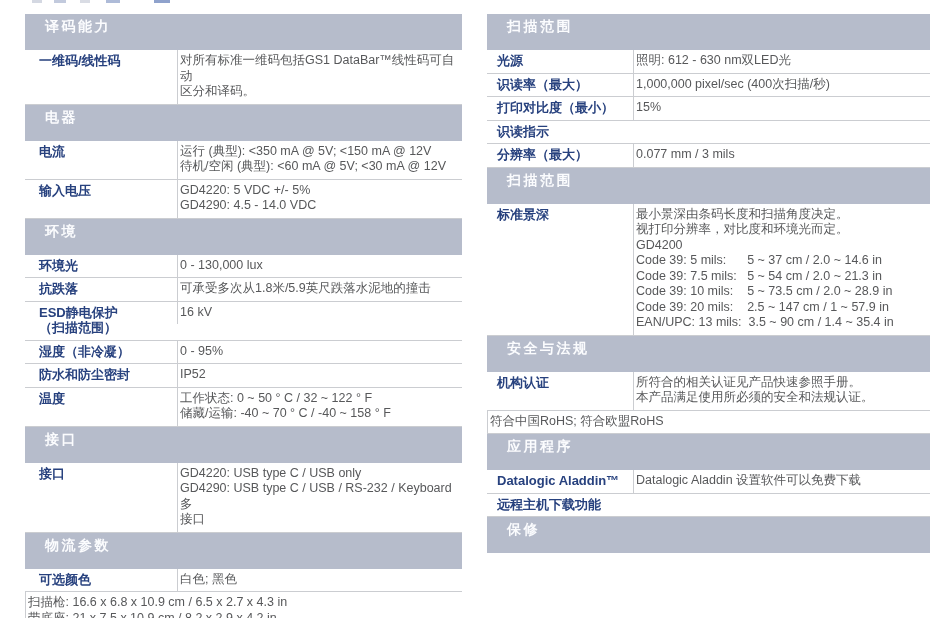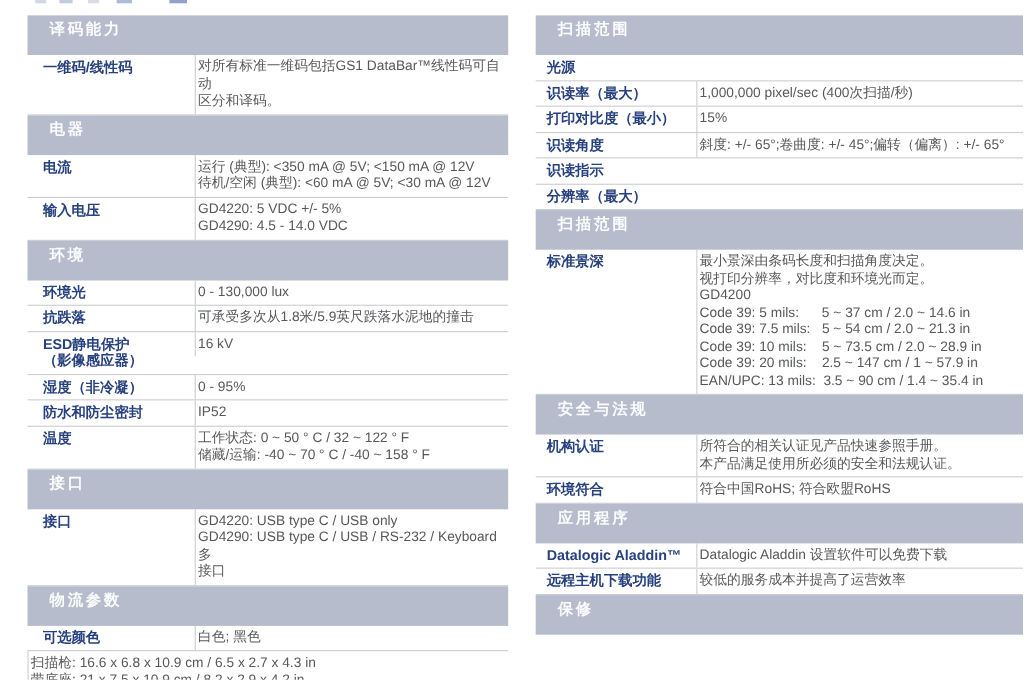--- a/index.html
+++ b/index.html
@@ -76,21 +76,21 @@
   <div class="row">
     <div class="lbl">环境光</div>
     <div class="val">0 - 130,000 lux</div>
   </div>
   <div class="row">
     <div class="lbl">抗跌落</div>
     <div class="val">可承受多次从1.8米/5.9英尺跌落水泥地的撞击</div>
   </div>
   <div class="row">
     <div class="lbl">ESD静电保护
-（影像感应器）</div>
+（扫描范围）</div>
     <div class="val">16 kV</div>
   </div>
   <div class="row">
     <div class="lbl">湿度（非冷凝）</div>
     <div class="val">0 - 95%</div>
   </div>
   <div class="row">
     <div class="lbl">防水和防尘密封</div>
     <div class="val">IP52</div>
   </div>
@@ -118,38 +118,36 @@
 带底座: 21 x 7.5 x 10.9 cm / 8.2 x 2.9 x 4.2 in</div>
   </div>
 
 </div>
 
 <div class="col col-right">
 
   <div class="sec-h">扫描范围</div>
   <div class="row">
     <div class="lbl">光源</div>
+    <div class="val">照明: 612 - 630 nm双LED光</div>
   </div>
   <div class="row">
     <div class="lbl">识读率（最大）</div>
     <div class="val">1,000,000 pixel/sec (400次扫描/秒)</div>
   </div>
   <div class="row">
     <div class="lbl">打印对比度（最小）</div>
     <div class="val">15%</div>
   </div>
   <div class="row">
-    <div class="lbl">识读角度</div>
-    <div class="val">斜度: +/- 65°;卷曲度: +/- 45°;偏转（偏离）: +/- 65°</div>
-  </div>
-  <div class="row">
     <div class="lbl">识读指示</div>
   </div>
   <div class="row">
     <div class="lbl">分辨率（最大）</div>
+    <div class="val">0.077 mm / 3 mils</div>
   </div>
 
   <div class="sec-h">扫描范围</div>
   <div class="row">
     <div class="lbl">标准景深</div>
     <div class="val">最小景深由条码长度和扫描角度决定。
 视打印分辨率，对比度和环境光而定。
 GD4200
 Code 39: 5 mils:      5 ~ 37 cm / 2.0 ~ 14.6 in
 Code 39: 7.5 mils:   5 ~ 54 cm / 2.0 ~ 21.3 in
@@ -158,29 +156,27 @@
 EAN/UPC: 13 mils:  3.5 ~ 90 cm / 1.4 ~ 35.4 in</div>
   </div>
 
   <div class="sec-h">安全与法规</div>
   <div class="row">
     <div class="lbl">机构认证</div>
     <div class="val">所符合的相关认证见产品快速参照手册。
 本产品满足使用所必须的安全和法规认证。</div>
   </div>
   <div class="row">
-    <div class="lbl">环境符合</div>
     <div class="val">符合中国RoHS; 符合欧盟RoHS</div>
   </div>
 
   <div class="sec-h">应用程序</div>
   <div class="row">
     <div class="lbl">Datalogic Aladdin™</div>
     <div class="val">Datalogic Aladdin 设置软件可以免费下载</div>
   </div>
   <div class="row">
     <div class="lbl">远程主机下载功能</div>
-    <div class="val">较低的服务成本并提高了运营效率</div>
   </div>
 
   <div class="sec-h">保修</div>
 
 </div>
 
 </body></html>

